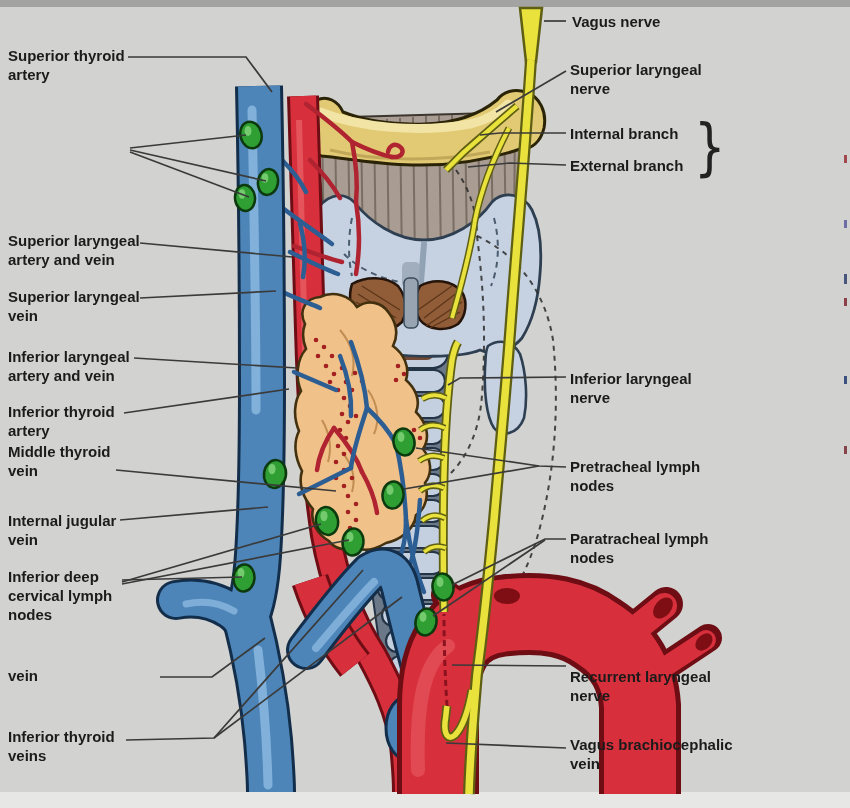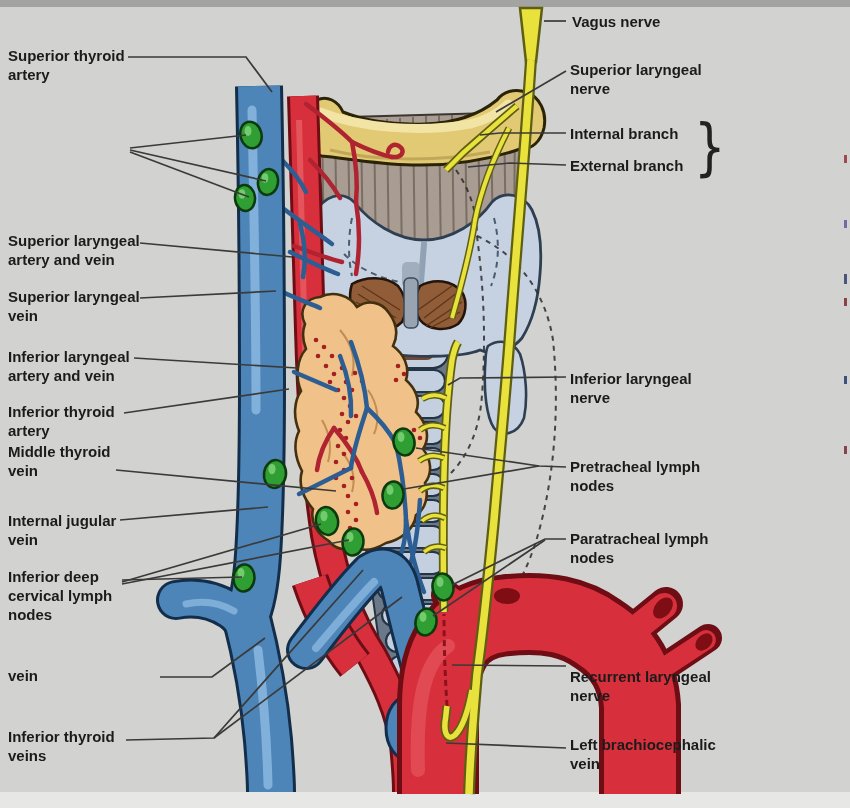--- a/index.html
+++ b/index.html
@@ -413,21 +413,21 @@
     </div>
 <div class="lbl" style="left:570px;top:529px">
       <div>Paratracheal lymph</div>
       <div>nodes</div>
     </div>
 <div class="lbl" style="left:570px;top:667px">
       <div>Recurrent laryngeal</div>
       <div>nerve</div>
     </div>
 <div class="lbl" style="left:570px;top:735px">
-      <div>Left brachiocephalic</div>
+      <div>Vagus brachiocephalic</div>
       <div>vein</div>
     </div>
 
 <div class="speck" style="left:844px;top:155px;height:8px;background:#9a3038"></div>
 <div class="speck" style="left:844px;top:220px;height:8px;background:#5a5aa0"></div>
 <div class="speck" style="left:844px;top:274px;height:10px;background:#30406e"></div>
 <div class="speck" style="left:844px;top:298px;height:8px;background:#802830"></div>
 <div class="speck" style="left:844px;top:376px;height:8px;background:#203a70"></div>
 <div class="speck" style="left:844px;top:446px;height:8px;background:#7a2a32"></div>
 

